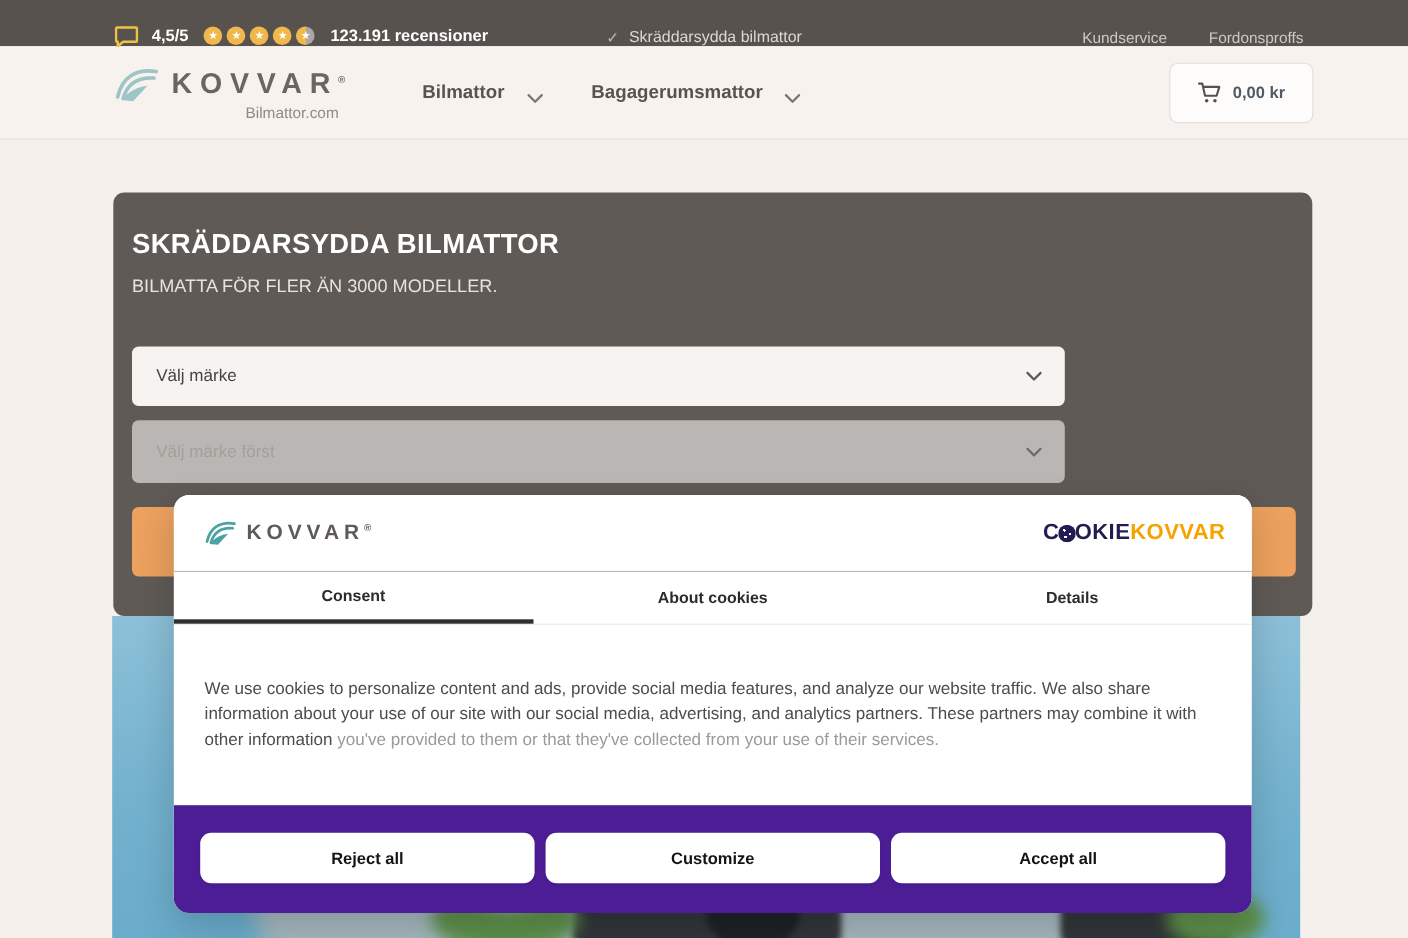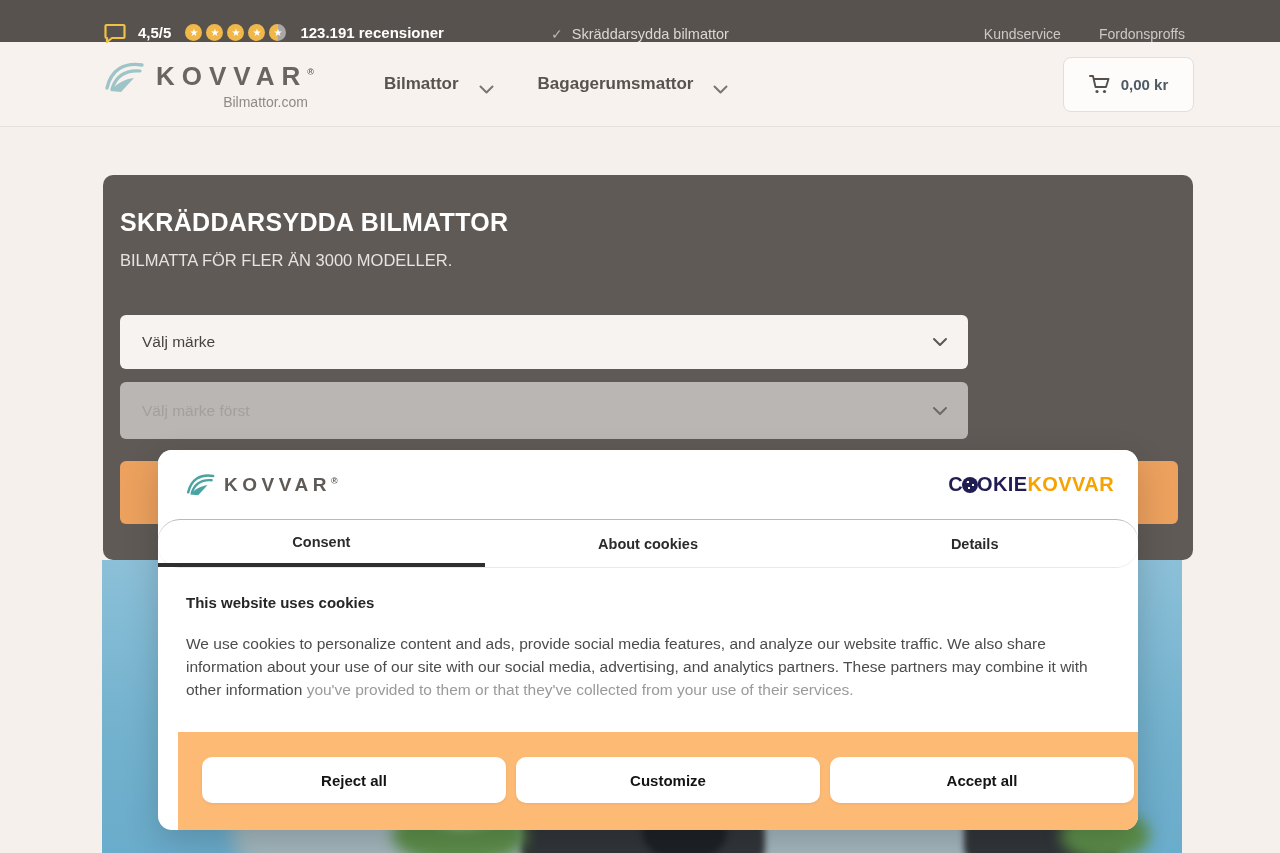--- a/index.html
+++ b/index.html
@@ -57,28 +57,28 @@
   .dlg-logo { display:flex; align-items:center; gap:8px; }
   .dlg-logo-word { font-size:19px; font-weight:bold; letter-spacing:4.5px; color:#5f5a56; }
   .cc-logo { font-size:20px; font-weight:bold; letter-spacing:.4px; display:flex; align-items:center; }
   .cc-navy { color:#201d52; }
   .cc-orange { color:#f6a200; }
   .cc-cookie { width:16px; height:16px; border-radius:50%; margin:0 -1px; background:
       radial-gradient(circle 2px at 35% 32%, #fff 55%, transparent 60%),
       radial-gradient(circle 2px at 68% 52%, #fff 55%, transparent 60%),
       radial-gradient(circle 2px at 42% 70%, #fff 55%, transparent 60%),
       #201d52; }
-  .tabs { display:flex; height:49px; border-top:1px solid #b9b9b9; border-bottom:1px solid #e9e9e9;border-radius:22px; }
+  .tabs { display:flex; height:49px; border-top:1px solid #b9b9b9; border-bottom:1px solid #e9e9e9; }
   .tab { flex:1; display:flex; align-items:center; justify-content:center; font-size:14.5px; font-weight:bold; color:#2b2b2b; cursor:pointer; }
   .tab.active { border-bottom:4px solid #2f2f2f; }
   .dlg-body { padding:26px 28px 0 28px; }
   .dlg-heading { font-size:15px; font-weight:bold; color:#262626; }
   .dlg-text { margin-top:21px; font-size:15.5px; line-height:23px; color:#4c4c4c; max-width:915px; }
   .dlg-text .fade { color:#9a9a9a; }
-  .dlg-foot { position:absolute; left:0; bottom:0; width:100%; height:98px; background:#fdba74; display:flex; gap:10px; padding:25px 24px 0 24px;margin-left:20px; }
+  .dlg-foot { position:absolute; left:0; bottom:0; width:100%; height:98px; background:#4c1d95; display:flex; gap:10px; padding:25px 24px 0 24px; }
   .dlg-btn { flex:1; height:46px; background:#fff; border:none; border-radius:10px; font-family:"Liberation Sans",sans-serif; font-size:15px; font-weight:bold; color:#141414; box-shadow:0 1px 3px rgba(20,30,60,.07); cursor:pointer; }
 
   svg { display:block; }
 </style>
 </head>
 <body>
 
 <div class="topbar">
   <div class="tb-left">
     <span class="bubble-icon">
@@ -197,21 +197,20 @@
     </div>
   </div>
 
   <div class="tabs">
     <div class="tab active">Consent</div>
     <div class="tab">About cookies</div>
     <div class="tab">Details</div>
   </div>
 
   <div class="dlg-body">
-    <div class="dlg-heading">This website uses cookies</div>
     <p class="dlg-text"><span>We use cookies to personalize content and ads, provide social media features, and analyze our website traffic. We also share information about your use of our site with our social media, advertising, and analytics partners. These partners may combine it with other information </span><span class="fade">you've provided to them or that they've collected from your use of their services.</span></p>
   </div>
 
   <div class="dlg-foot">
     <button class="dlg-btn">Reject all</button>
     <button class="dlg-btn">Customize</button>
     <button class="dlg-btn">Accept all</button>
   </div>
 </div>
 

